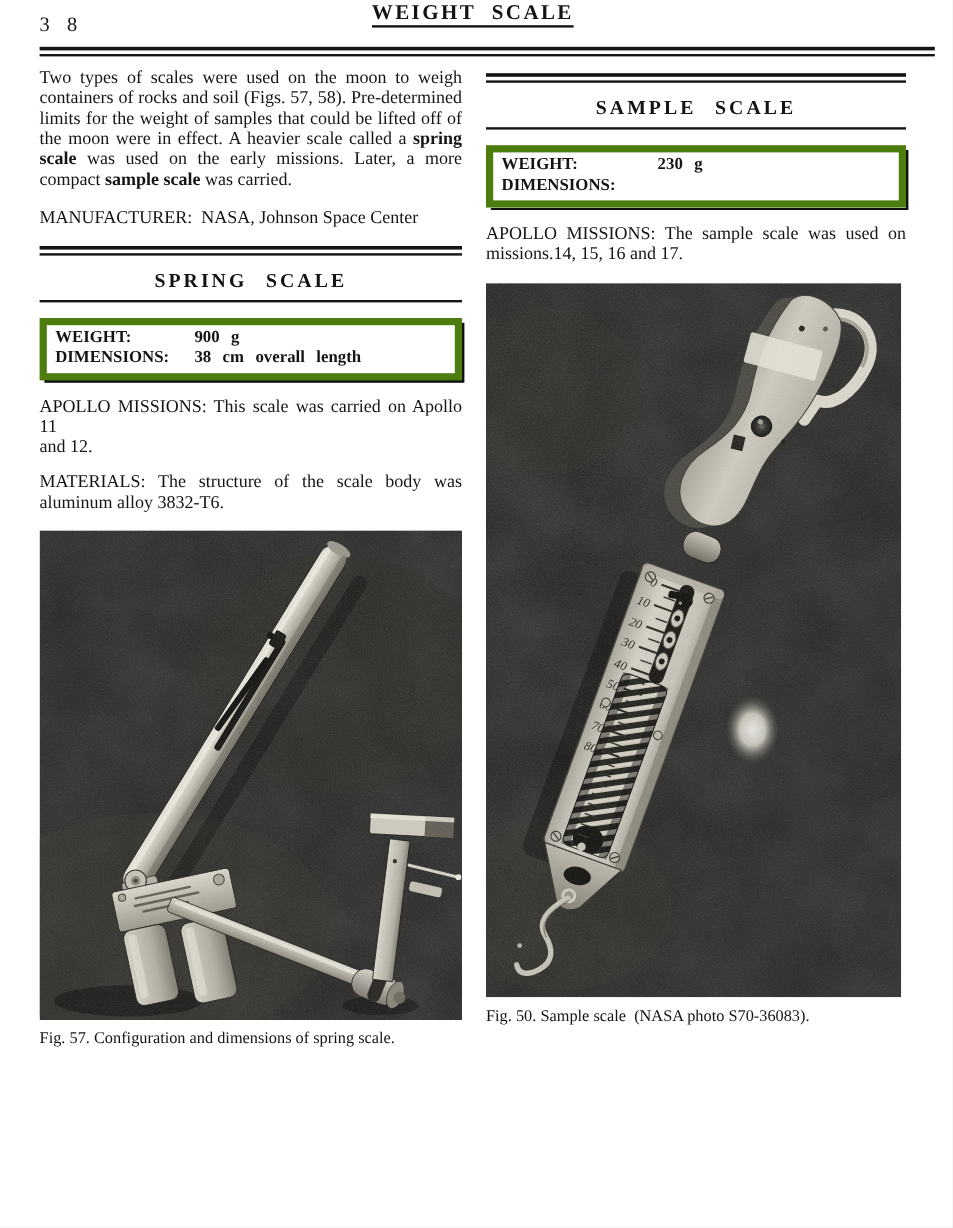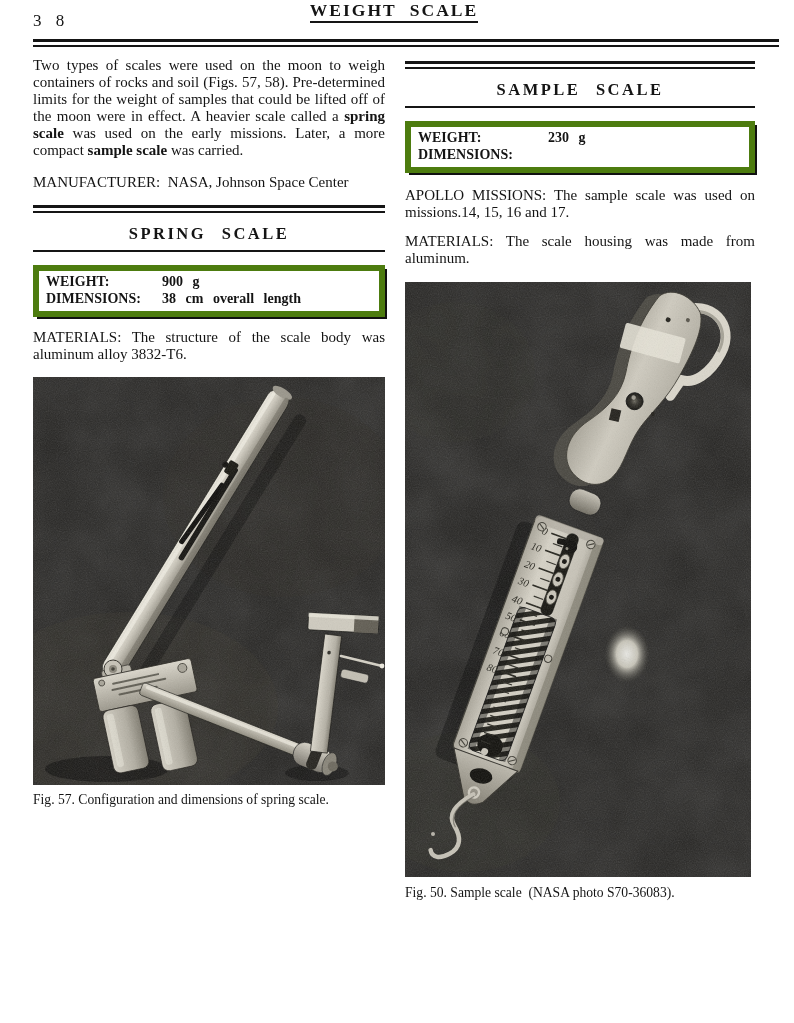--- a/index.html
+++ b/index.html
@@ -66,20 +66,24 @@
           <div class="specrow">
             <span>WEIGHT:</span>
             <span class="specval">900 g</span>
           </div>
           <div class="specrow">
             <span>DIMENSIONS:</span>
             <span class="specval">38 cm overall length</span>
           </div>
         </div>
 
+        <p class="mt14">
+          <span class="jline">APOLLO MISSIONS: This scale was carried on Apollo 11</span>
+          <span class="jlast">and 12.</span>
+        </p>
         <p class="mt12">
           <span class="jline">MATERIALS: The structure of the scale body was</span>
           <span class="jlast">aluminum alloy 3832-T6.</span>
         </p>
 
         <svg class="photo" width="352" height="408" viewBox="0 0 352 408">
           <defs>
             <filter id="grainA" x="0" y="0" width="100%" height="100%">
               <feTurbulence type="fractalNoise" baseFrequency="0.9" numOctaves="2" seed="5" stitchTiles="stitch"></feTurbulence>
               <feColorMatrix type="saturate" values="0"></feColorMatrix>
@@ -210,24 +214,20 @@
           </div>
           <div class="specrow">
             <span>DIMENSIONS:</span>
           </div>
         </div>
 
         <p class="mt14">
           <span class="jline">APOLLO MISSIONS: The sample scale was used on</span>
           <span class="jlast">missions.14, 15, 16 and 17.</span>
         </p>
-        <p class="mt12">
-          <span class="jline">MATERIALS: The scale housing was made from</span>
-          <span class="jlast">aluminum.</span>
-        </p>
 
         <svg class="photo" style="margin-top:15px;" width="346" height="595" viewBox="0 0 346 595">
           <defs>
             <filter id="grainB" x="0" y="0" width="100%" height="100%">
               <feTurbulence type="fractalNoise" baseFrequency="0.9" numOctaves="2" seed="8" stitchTiles="stitch"></feTurbulence>
               <feColorMatrix type="saturate" values="0"></feColorMatrix>
               <feComponentTransfer>
                   <feFuncA type="linear" slope="0.17" intercept="0"></feFuncA>
                 </feComponentTransfer>
             </filter>

